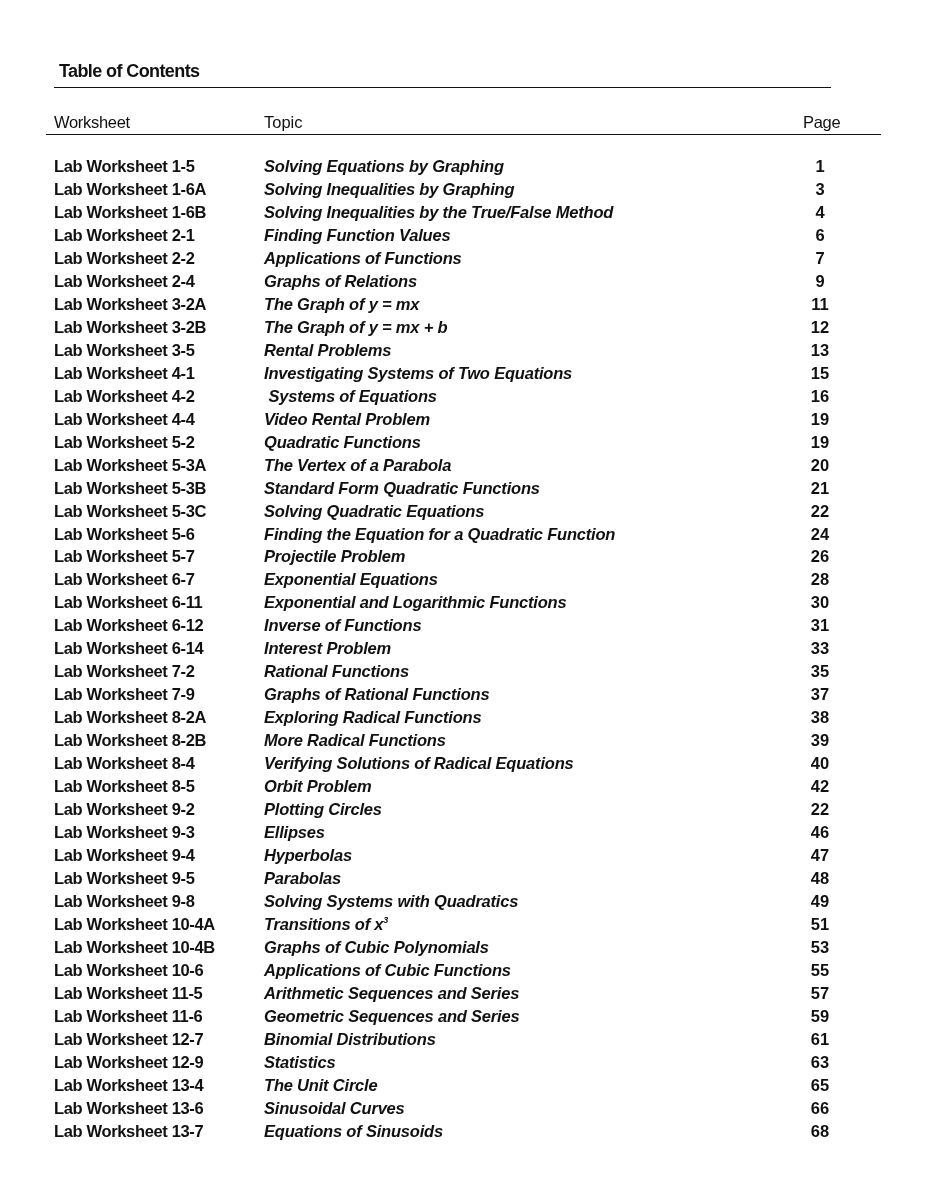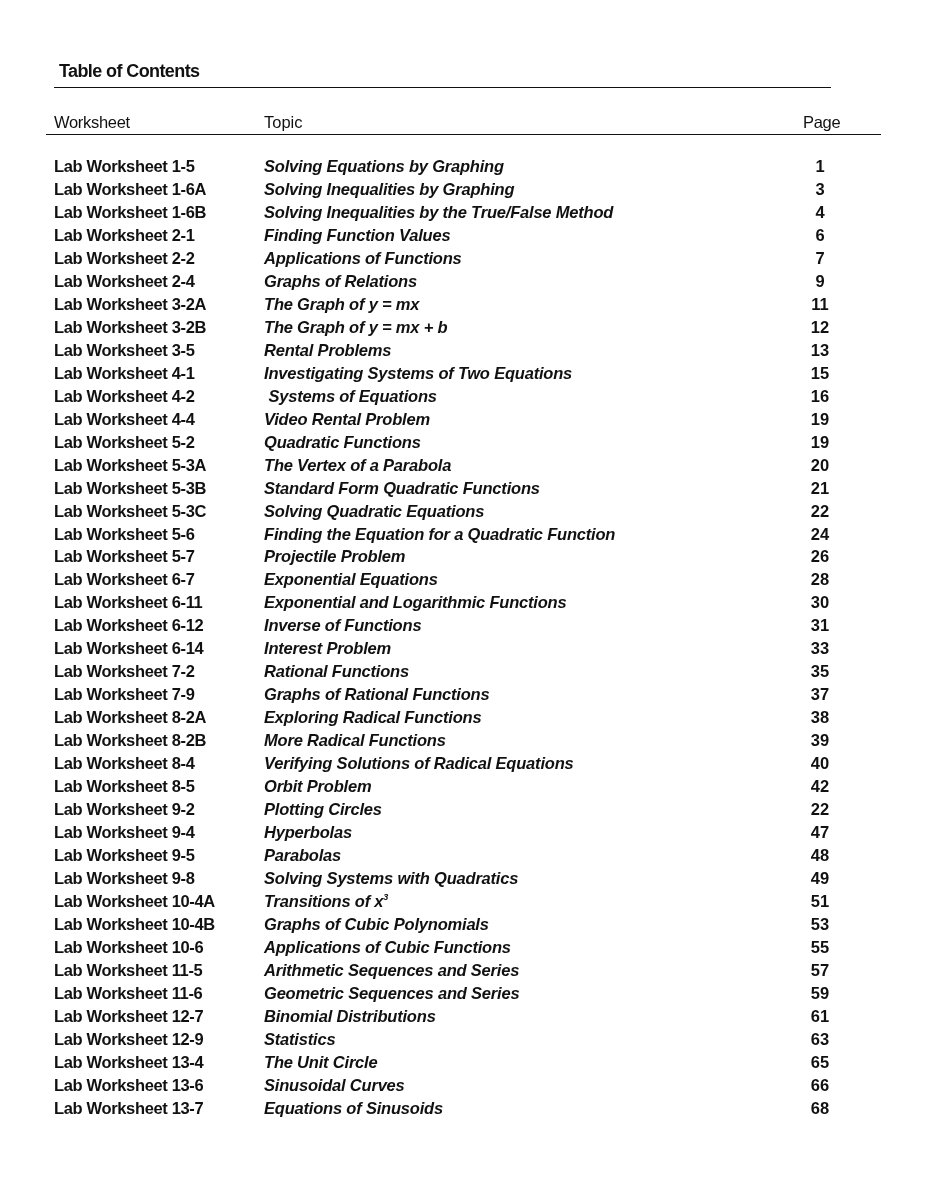--- a/index.html
+++ b/index.html
@@ -122,20 +122,21 @@
     <div class="row"><span class="ws">Lab Worksheet 6-11</span><span class="topic"><span>Exponential and Logarithmic Functions</span></span><span class="page">30</span></div>
     <div class="row"><span class="ws">Lab Worksheet 6-12</span><span class="topic"><span>Inverse of Functions</span></span><span class="page">31</span></div>
     <div class="row"><span class="ws">Lab Worksheet 6-14</span><span class="topic"><span>Interest Problem</span></span><span class="page">33</span></div>
     <div class="row"><span class="ws">Lab Worksheet 7-2</span><span class="topic"><span>Rational Functions</span></span><span class="page">35</span></div>
     <div class="row"><span class="ws">Lab Worksheet 7-9</span><span class="topic"><span>Graphs of Rational Functions</span></span><span class="page">37</span></div>
     <div class="row"><span class="ws">Lab Worksheet 8-2A</span><span class="topic"><span>Exploring Radical Functions</span></span><span class="page">38</span></div>
     <div class="row"><span class="ws">Lab Worksheet 8-2B</span><span class="topic"><span>More Radical Functions</span></span><span class="page">39</span></div>
     <div class="row"><span class="ws">Lab Worksheet 8-4</span><span class="topic"><span>Verifying Solutions of Radical Equations</span></span><span class="page">40</span></div>
     <div class="row"><span class="ws">Lab Worksheet 8-5</span><span class="topic"><span>Orbit Problem</span></span><span class="page">42</span></div>
     <div class="row"><span class="ws">Lab Worksheet 9-2</span><span class="topic"><span>Plotting Circles</span></span><span class="page">22</span></div>
+    <div class="row"><span class="ws">Lab Worksheet 9-3</span><span class="topic"><span>Ellipses</span></span><span class="page">46</span></div>
     <div class="row"><span class="ws">Lab Worksheet 9-4</span><span class="topic"><span>Hyperbolas</span></span><span class="page">47</span></div>
     <div class="row"><span class="ws">Lab Worksheet 9-5</span><span class="topic"><span>Parabolas</span></span><span class="page">48</span></div>
     <div class="row"><span class="ws">Lab Worksheet 9-8</span><span class="topic"><span>Solving Systems with Quadratics</span></span><span class="page">49</span></div>
     <div class="row"><span class="ws">Lab Worksheet 10-4A</span><span class="topic"><span>Transitions of x</span><sup>3</sup></span><span class="page">51</span></div>
     <div class="row"><span class="ws">Lab Worksheet 10-4B</span><span class="topic"><span>Graphs of Cubic Polynomials</span></span><span class="page">53</span></div>
     <div class="row"><span class="ws">Lab Worksheet 10-6</span><span class="topic"><span>Applications of Cubic Functions</span></span><span class="page">55</span></div>
     <div class="row"><span class="ws">Lab Worksheet 11-5</span><span class="topic"><span>Arithmetic Sequences and Series</span></span><span class="page">57</span></div>
     <div class="row"><span class="ws">Lab Worksheet 11-6</span><span class="topic"><span>Geometric Sequences and Series</span></span><span class="page">59</span></div>
     <div class="row"><span class="ws">Lab Worksheet 12-7</span><span class="topic"><span>Binomial Distributions</span></span><span class="page">61</span></div>
     <div class="row"><span class="ws">Lab Worksheet 12-9</span><span class="topic"><span>Statistics</span></span><span class="page">63</span></div>

